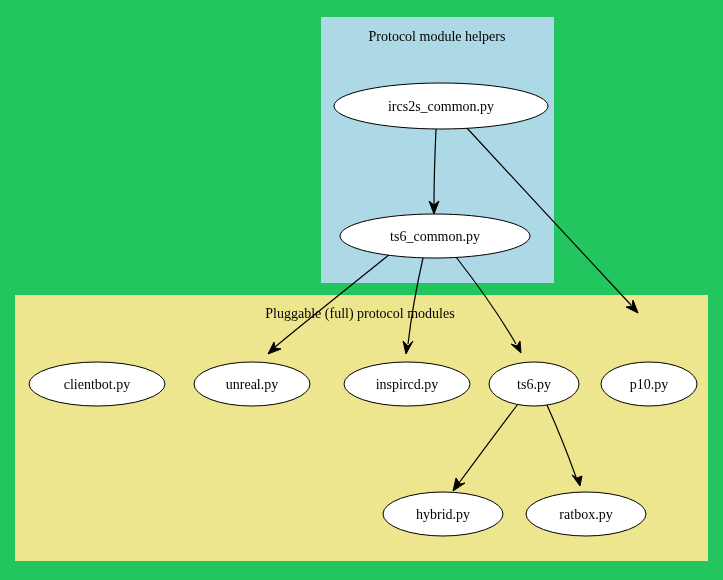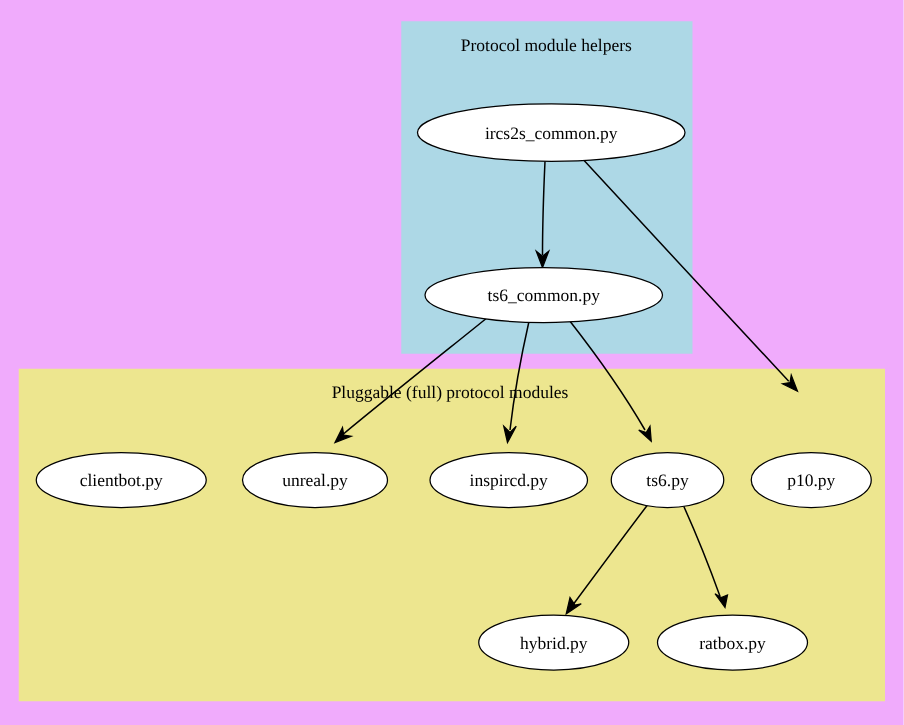--- a/index.html
+++ b/index.html
@@ -11,21 +11,21 @@
   body {
     width: 723px;
     height: 580px;
     font-family: "Liberation Serif", "DejaVu Serif", serif;
     overflow: hidden;
   }
   #graph-root {
     position: relative;
     width: 723px;
     height: 580px;
-    background: #f0abfc;
+    background: #22c55e;
   }
   #graph-svg {
     position: absolute;
     left: 0;
     top: 0;
     width: 723px;
     height: 580px;
     display: block;
   }
   .cluster-box {

